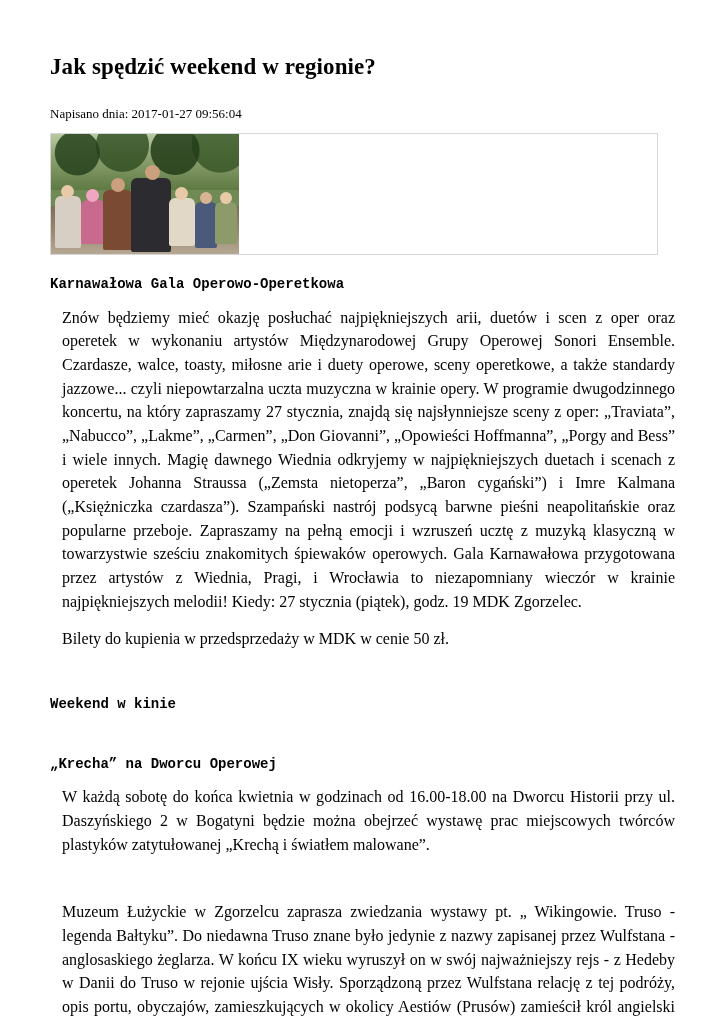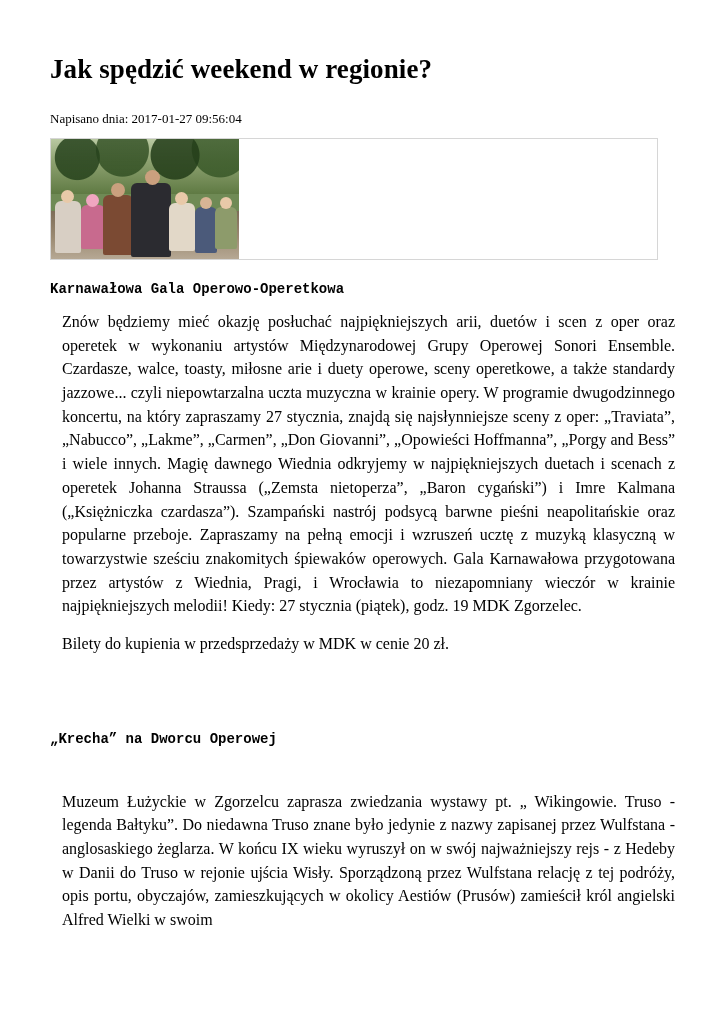--- a/index.html
+++ b/index.html
@@ -16,21 +16,21 @@
   .page {
     width: 725px;
     min-height: 1024px;
     box-sizing: border-box;
     padding: 48px 50px 20px 50px;
     background: #ffffff;
     position: relative;
   }
   .doc-title {
     font-family: "Liberation Serif", serif;
-    font-size: 27px;
+    font-size: 23px;
     font-weight: bold;
     letter-spacing: 0.1px;
     margin: 6px 0 26px 0;
     line-height: 1.15;
   }
   .meta-line {
     font-size: 13px;
     margin: 0 0 10px 0;
     line-height: 1.3;
   }
@@ -134,26 +134,28 @@
       <div class="head h3"></div>
       <div class="head h4"></div>
       <div class="head h5"></div>
       <div class="head h6"></div>
       <div class="head h7"></div>
     </div>
   </div>
 
   <h2 class="section">Karnawałowa Gala Operowo-Operetkowa</h2>
   <p class="body">Znów będziemy mieć okazję posłuchać najpiękniejszych arii, duetów i scen z oper oraz operetek w wykonaniu artystów Międzynarodowej Grupy Operowej Sonori Ensemble. Czardasze, walce, toasty, miłosne arie i duety operowe, sceny operetkowe, a także standardy jazzowe... czyli niepowtarzalna uczta muzyczna w krainie opery. W programie dwugodzinnego koncertu, na który zapraszamy 27 stycznia, znajdą się najsłynniejsze sceny z oper: „Traviata”, „Nabucco”, „Lakme”, „Carmen”, „Don Giovanni”, „Opowieści Hoffmanna”, „Porgy and Bess” i wiele innych. Magię dawnego Wiednia odkryjemy w najpiękniejszych duetach i scenach z operetek Johanna Straussa („Zemsta nietoperza”, „Baron cygański”) i Imre Kalmana („Księżniczka czardasza”). Szampański nastrój podsycą barwne pieśni neapolitańskie oraz popularne przeboje. Zapraszamy na pełną emocji i wzruszeń ucztę z muzyką klasyczną w towarzystwie sześciu znakomitych śpiewaków operowych. Gala Karnawałowa przygotowana przez artystów z Wiednia, Pragi, i Wrocławia to niezapomniany wieczór w krainie najpiękniejszych melodii! Kiedy: 27 stycznia (piątek), godz. 19 MDK Zgorzelec.</p>
-  <p class="body">Bilety do kupienia w przedsprzedaży w MDK w cenie 20 zł.</p>
+  <p class="body">Bilety do kupienia w przedsprzedaży w MDK w cenie 50 zł.</p>
 
   <div class="gap-lg"></div>
 
+  <h2 class="section">Weekend w kinie</h2>
 
   <div class="gap-lg"></div>
 
   <h2 class="section">„Krecha” na Dworcu Operowej</h2>
+  <p class="body">W każdą sobotę do końca kwietnia w godzinach od 16.00-18.00 na Dworcu Historii przy ul. Daszyńskiego 2 w Bogatyni będzie można obejrzeć wystawę prac miejscowych twórców plastyków zatytułowanej „Krechą i światłem malowane”.</p>
 
   <div class="gap-lg"></div>
 
   <p class="body">Muzeum Łużyckie w Zgorzelcu zaprasza zwiedzania wystawy pt. „ Wikingowie. Truso - legenda Bałtyku”. Do niedawna Truso znane było jedynie z nazwy zapisanej przez Wulfstana - anglosaskiego żeglarza. W końcu IX wieku wyruszył on w swój najważniejszy rejs - z Hedeby w Danii do Truso w rejonie ujścia Wisły. Sporządzoną przez Wulfstana relację z tej podróży, opis portu, obyczajów, zamieszkujących w okolicy Aestiów (Prusów) zamieścił król angielski Alfred Wielki w swoim</p>
 
 </div>
 
 </body></html>

